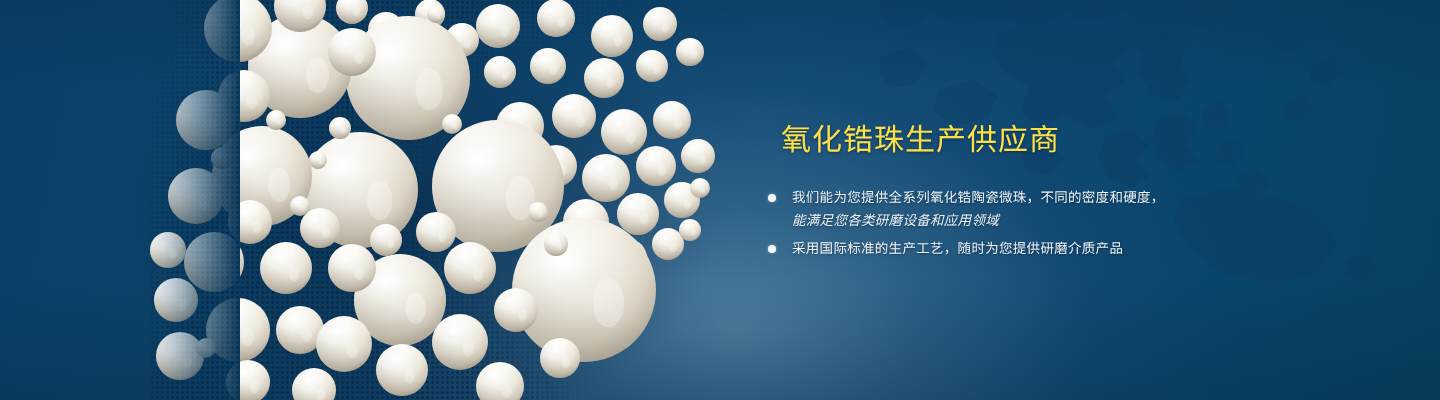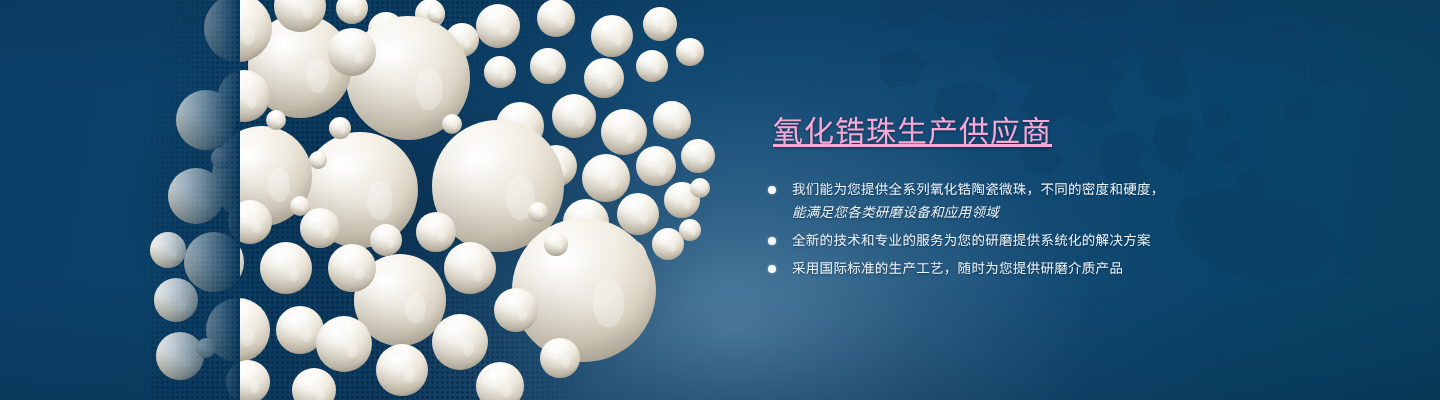--- a/index.html
+++ b/index.html
@@ -95,29 +95,28 @@
 
   
   .content {
     position: absolute;
     left: 765px;
     top: 104px;
     width: 520px;
   }
 
   .headline {
-    margin: 8px;
+    margin: 16px;
     font-size: 30px;
     line-height: 40px;
     font-weight: 400;
-    color: #f9a8d4;
+    color: #fde047;
     letter-spacing: 1px;
     text-shadow: 0 1px 3px rgba(3,28,52,0.55);
     white-space: nowrap;
-    text-decoration: underline;
   }
 
   .bullets {
     list-style: none;
     margin: 26px 0 0 0;
     padding: 0;
   }
   .bullet {
     position: relative;
     padding-left: 27px;
@@ -336,24 +335,20 @@
     <h1 class="headline">氧化锆珠生产供应商</h1>
 
     <ul class="bullets">
 
       <li class="bullet">
         <span class="dot"></span>
         <span>我们能为您提供全系列氧化锆陶瓷微珠，不同的密度和硬度，</span>
         <span class="line2">能满足您各类研磨设备和应用领域</span>
       </li>
 
-      <li class="bullet">
-        <span class="dot"></span>
-        <span>全新的技术和专业的服务为您的研磨提供系统化的解决方案</span>
-      </li>
 
       <li class="bullet">
         <span class="dot"></span>
         <span>采用国际标准的生产工艺，随时为您提供研磨介质产品</span>
       </li>
 
     </ul>
   </div>
 
 </div>

